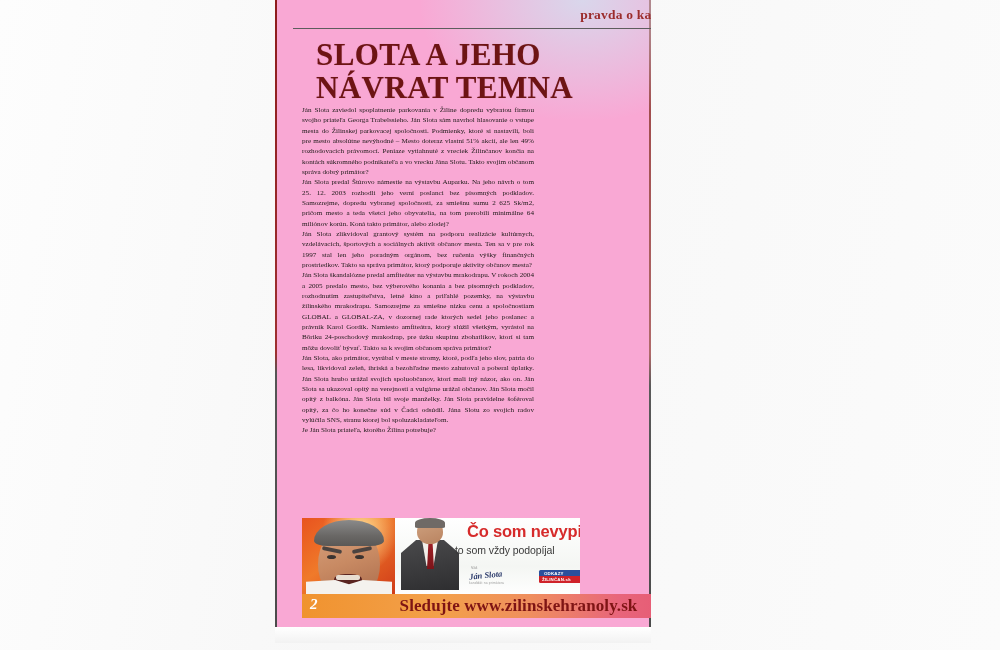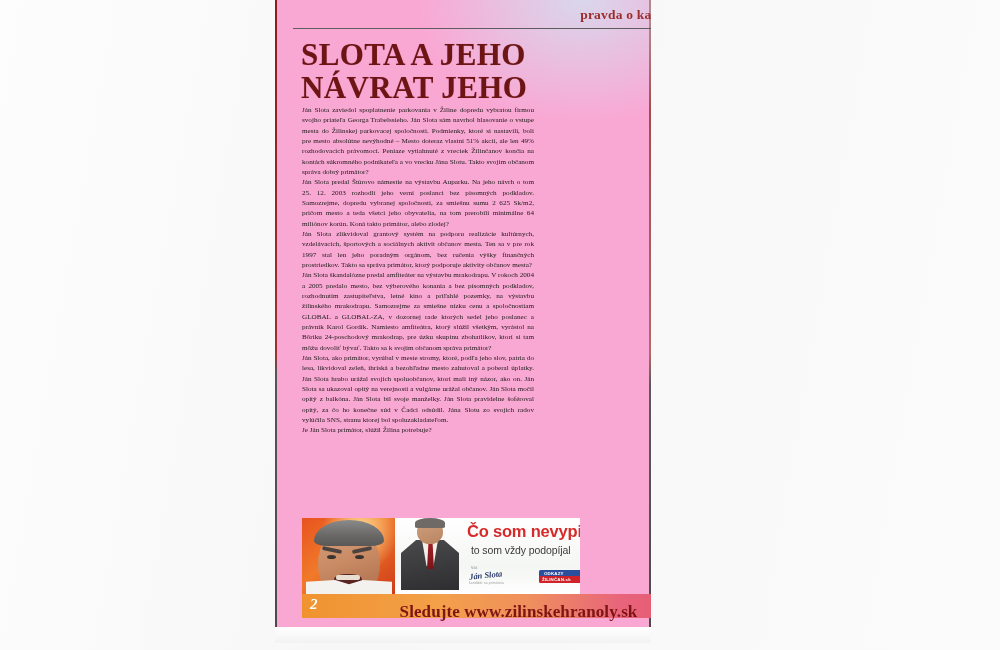--- a/index.html
+++ b/index.html
@@ -42,21 +42,21 @@
     font-family:"Liberation Serif", serif;
     font-size:13.5px;font-weight:700;color:#9b2c2c;
     letter-spacing:.2px;
   }
   .kicker-rule{
     position:absolute;left:0px;top:22px;width:424px;height:1.4px;
     background:#5d5d5d;
   }
   
   .headline{
-    position:absolute;left:26px;top:38px;width:290px;
+    position:absolute;left:41px;top:38px;width:290px;
     font-family:"Liberation Serif", serif;
     font-weight:700;font-size:31px;line-height:1.08;
     color:#6d1414;letter-spacing:.4px;
     text-shadow:0 0 1px rgba(109,20,20,.25);
   }
   .headline span{display:block;}
   
   .body-col{
     position:absolute;left:27px;top:105px;width:232px;
     font-family:"Liberation Serif", serif;
@@ -134,21 +134,21 @@
     background:linear-gradient(180deg,#9e1f25 0%,#7c1419 100%);
     clip-path:polygon(20% 0,80% 0,100% 100%,0 100%);
   }
   .ad-headline{
     position:absolute;left:72px;top:4px;
     font-family:"Liberation Sans", sans-serif;
     font-weight:700;font-size:16.5px;color:#d62b2b;letter-spacing:-.2px;
     white-space:nowrap;
   }
   .ad-sub{
-    position:absolute;left:76px;top:26px;
+    position:absolute;left:60px;top:26px;
     font-family:"Liberation Sans", sans-serif;
     font-weight:400;font-size:10.5px;color:#3a3a3a;letter-spacing:-.1px;
     white-space:nowrap;
   }
   .ad-signature-label{
     position:absolute;left:76px;top:48px;
     font-family:"Liberation Sans", sans-serif;font-size:3.6px;color:#8a8a8a;
   }
   .ad-signature{
     position:absolute;left:74px;top:52px;
@@ -181,21 +181,21 @@
     position:absolute;left:27px;top:594px;width:406px;height:24px;
     background:linear-gradient(90deg,#f0932f 0%,#f3a04a 34%,#ef8f5e 56%,#e8657b 78%,#e4526e 100%);
     display:flex;align-items:center;
   }
   .footer-pageno{
     position:absolute;left:8px;top:2px;
     font-family:"Liberation Serif", serif;font-weight:700;font-style:italic;
     font-size:15px;color:#ffffff;
   }
   .footer-text{
-    position:absolute;left:0;top:6px;width:406px;height:24px;
+    position:absolute;left:0;top:0;width:406px;height:24px;
     display:flex;align-items:center;justify-content:center;
     font-family:"Liberation Serif", serif;font-weight:700;
     font-size:17px;color:#7e1414;letter-spacing:.1px;
     padding-left:27px;box-sizing:border-box;
   }
   .page-bottom-edge{
     position:absolute;left:0;top:627px;width:462px;height:16px;
     background:linear-gradient(180deg,#ffffff 0%,#f2f2f2 100%);
   }
 </style>
@@ -210,30 +210,30 @@
   <div class="page-right-rule"></div>
   <div class="scan-tint"></div>
 
   <div class="kicker-wrap">
     <div class="kicker">pravda o kandidátoch</div>
     <div class="kicker-rule"></div>
   </div>
 
   <div class="headline">
     <span>SLOTA A JEHO</span>
-    <span>NÁVRAT JEHO</span>
+    <span>NÁVRAT TEMNA</span>
   </div>
 
   <div class="body-col">
     <p>Ján Slota zaviedol spoplatnenie parkovania v Žiline dopredu vybratou firmou svojho priateľa Georga Trabelssieho. Ján Slota sám navrhol hlasovanie o vstupe mesta do Žilinskej parkovacej spoločnosti. Podmienky, ktoré si nastavili, boli pre mesto absolútne nevýhodné – Mesto doteraz vlastní 51% akcií, ale len 49% rozhodovacích právomocí. Peniaze vytiahnuté z vreciek Žilinčanov končia na kontách súkromného podnikateľa a vo vrecku Jána Slotu. Takto svojim občanom správa dobrý primátor?</p>
     <p>Ján Slota predal Štúrovo námestie na výstavbu Auparku. Na jeho návrh o tom 25. 12. 2003 rozhodli jeho verní poslanci bez písomných podkladov. Samozrejme, dopredu vybranej spoločnosti, za smiešnu sumu 2 625 Sk/m2, pričom mesto a teda všetci jeho obyvatelia, na tom prerobili minimálne 64 miliónov korún. Koná takto primátor, alebo zlodej?</p>
     <p>Ján Slota zlikvidoval grantový systém na podporu realizácie kultúrnych, vzdelávacích, športových a sociálnych aktivít občanov mesta. Ten sa v pre rok 1997 stal len jeho poradným orgánom, bez ručenia výšky finančných prostriedkov. Takto sa správa primátor, ktorý podporuje aktivity občanov mesta?</p>
     <p>Ján Slota škandalózne predal amfiteáter na výstavbu mrakodrapu. V rokoch 2004 a 2005 predalo mesto, bez výberového konania a bez písomných podkladov, rozhodnutím zastupiteľstva, letné kino a priľahlé pozemky, na výstavbu žilinského mrakodrapu. Samozrejme za smiešne nízku cenu a spoločnostiam GLOBAL a GLOBAL-ZA, v dozornej rade ktorých sedel jeho poslanec a právnik Karol Gordík. Namiesto amfiteátra, ktorý slúžil všetkým, vyrástol na Bôriku 24-poschodový mrakodrap, pre úzku skupinu zbohatlíkov, ktorí si tam môžu dovoliť bývať. Takto sa k svojim občanom správa primátor?</p>
     <p>Ján Slota, ako primátor, vyrúbal v meste stromy, ktoré, podľa jeho slov, patria do lesa, likvidoval zeleň, ihriská a bezohľadne mesto zahutoval a poberal úplatky. Ján Slota hrubo urážal svojich spoluobčanov, ktorí mali iný názor, ako on. Ján Slota sa ukazoval opitý na verejnosti a vulgárne urážal občanov. Ján Slota močil opitý z balkóna. Ján Slota bil svoje manželky. Ján Slota pravidelne šoféroval opitý, za čo ho konečne súd v Čadci odsúdil. Jána Slotu zo svojich radov vylúčila SNS, stranu ktorej bol spoluzakladateľom.</p>
-    <p>Je Ján Slota primátor, slúžil Žilina potrebuje?</p>
+    <p>Je Ján Slota priateľa, ktorého Žilina potrebuje?</p>
   </div>
 
   <div class="advert">
     <div class="ad-photo">
       <div class="ad-face"></div>
       <div class="ad-hair"></div>
       <div class="ad-brow l"></div>
       <div class="ad-brow r"></div>
       <div class="ad-eye l"></div>
       <div class="ad-eye r"></div>

